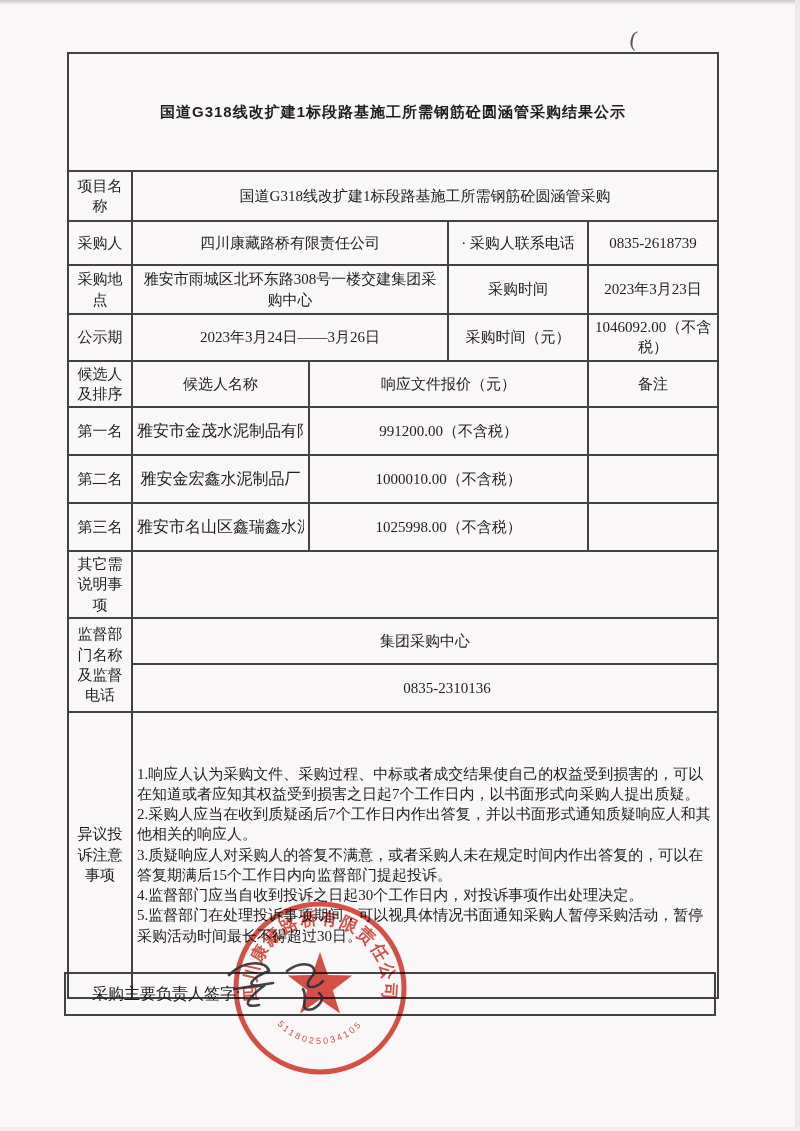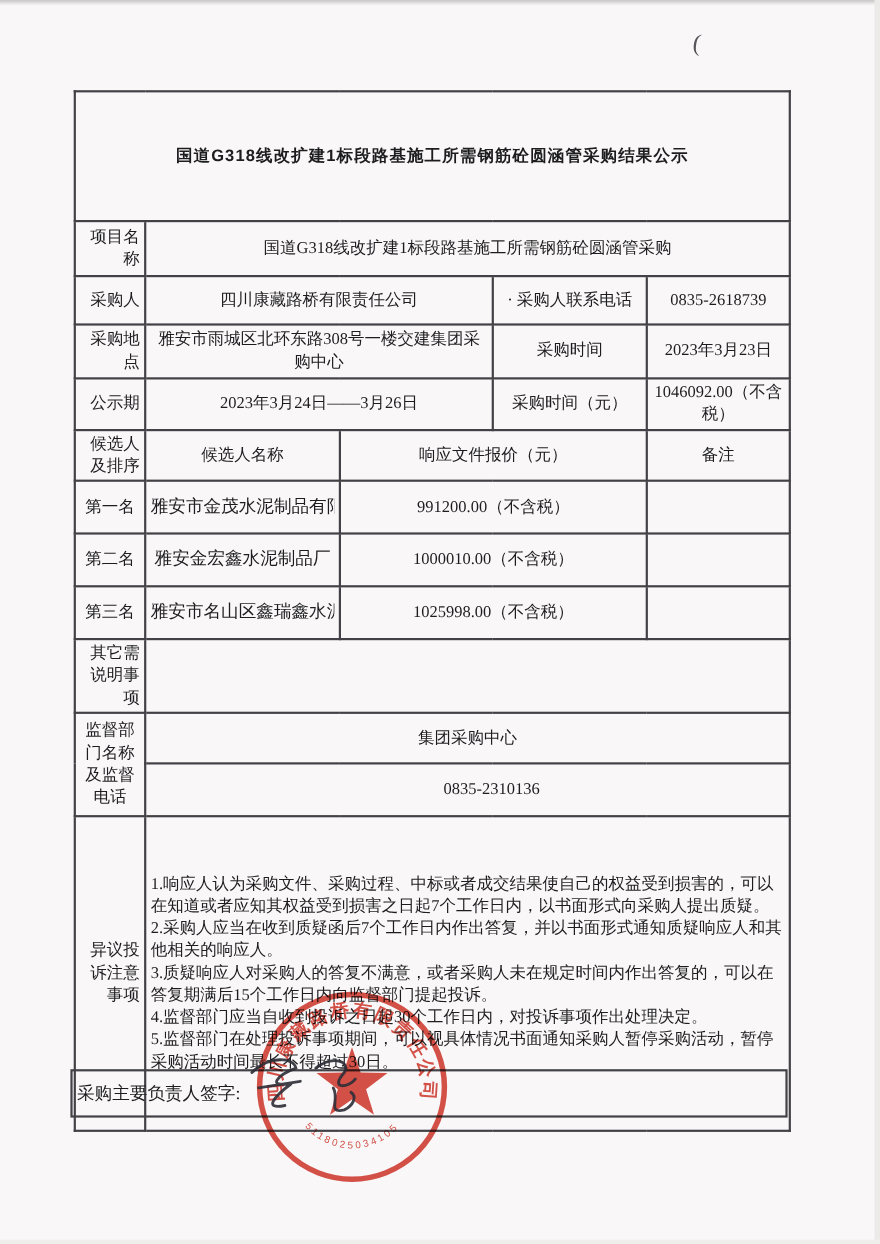--- a/index.html
+++ b/index.html
@@ -8,21 +8,21 @@
     background:#f9f7f8;color:#1d1d1f;
     font-family:"Liberation Serif","DejaVu Serif",serif;
   }
   .edge-top{position:absolute;top:0;left:0;width:800px;height:5px;
     background:linear-gradient(#c9c6c5,rgba(201,198,197,0));}
   .edge-right{position:absolute;top:0;right:0;width:5px;height:1131px;background:#eceae9;}
   .edge-bottom{position:absolute;bottom:0;left:0;width:800px;height:4px;background:#f0eeed;}
   .stray{position:absolute;left:630px;top:26px;font-size:22px;color:#56565a;
     transform:rotate(8deg);font-family:"Liberation Serif",serif;}
   table.doc{
-    position:absolute;left:67px;top:82px;width:650px;
+    position:absolute;left:67px;top:52px;width:650px;
     border-collapse:collapse;table-layout:fixed;
   }
   table.doc td{
     border:2px solid #424246;
     font-size:15px;line-height:1.35;
     padding:2px 4px;vertical-align:middle;
     word-break:break-all;
   }
   td.title{
     height:112px;text-align:center;vertical-align:middle;
@@ -33,34 +33,34 @@
   tr.r-project td{height:44px;}
   tr.r-buyer td{height:38px;}
   tr.r-location td{height:43px;}
   tr.r-publicity td{height:36px;}
   tr.r-chead td{height:38px;}
   tr.r-cand td{height:42px;}
   tr.r-other td{height:52px;}
   tr.r-sup1 td{height:40px;}
   tr.r-sup2 td{height:42px;padding-left:48px;}
   tr.r-objection td{height:280px;}
-  .lbl{text-align:right;padding-left:5px;margin-top:29px;}
+  .lbl{text-align:center;padding-left:5px;margin-top:29px;}
   .lbl-c{text-align:center;padding:2px 3px;margin-top:33px;}
   .left{text-align:center;padding-left:9px;}
   .center{text-align:center;}
   .name-cell div{white-space:nowrap;overflow:hidden;font-size:16px;}
   .price{font-size:13px;}
   .date{font-size:14px;}
   .maxprice{font-size:13px;padding:2px 8px;}
   .obj-text{padding:10px 12px;font-size:15px;line-height:1.5;text-align:left;}
   .obj-text div{margin:0;}
   .sig-box{
     position:absolute;left:64px;top:972px;width:652px;height:44px;
     border:2px solid #424246;display:flex;align-items:center;
-    font-size:16px;padding-left:4px;box-sizing:border-box;
+    font-size:16px;padding-left:26px;box-sizing:border-box;
   }
   .stamp{position:absolute;left:228px;top:896px;width:184px;height:184px;
     mix-blend-mode:multiply;opacity:.88;}
   .handwriting{position:absolute;left:215px;top:945px;width:150px;height:85px;}
 </style>
 </head>
 <body>
 
 <div>
   <div class="edge-top"></div>

